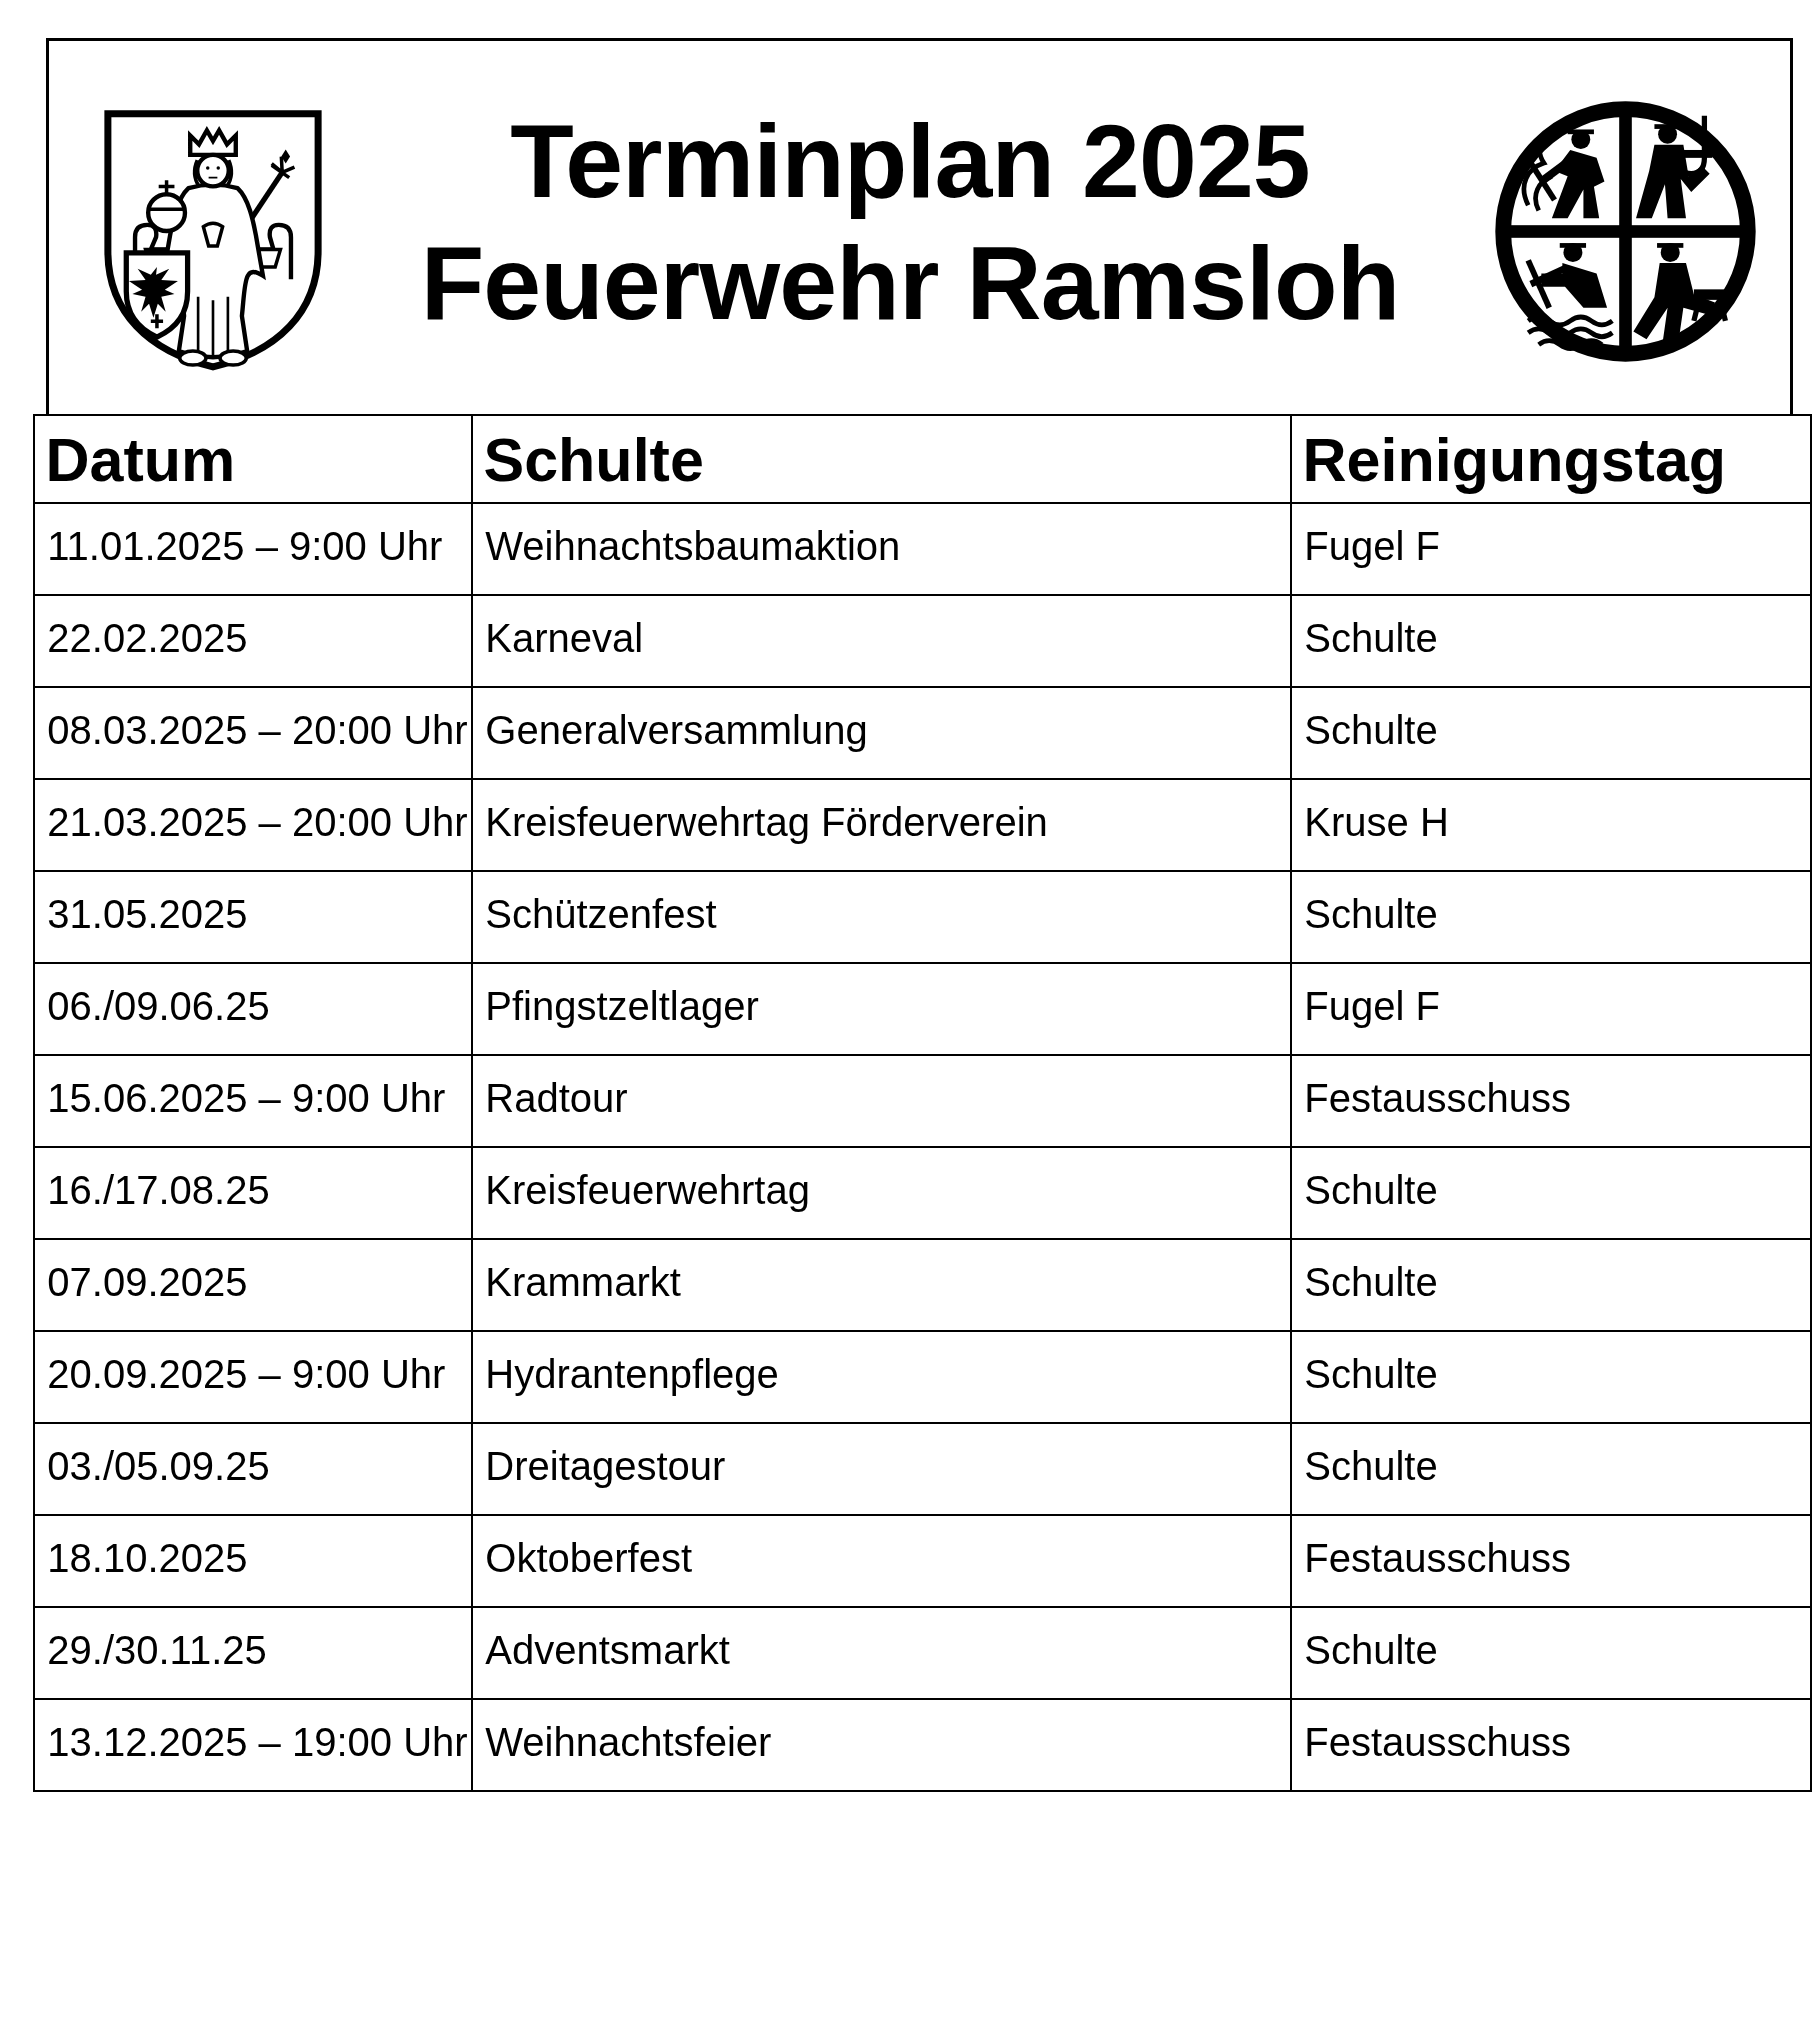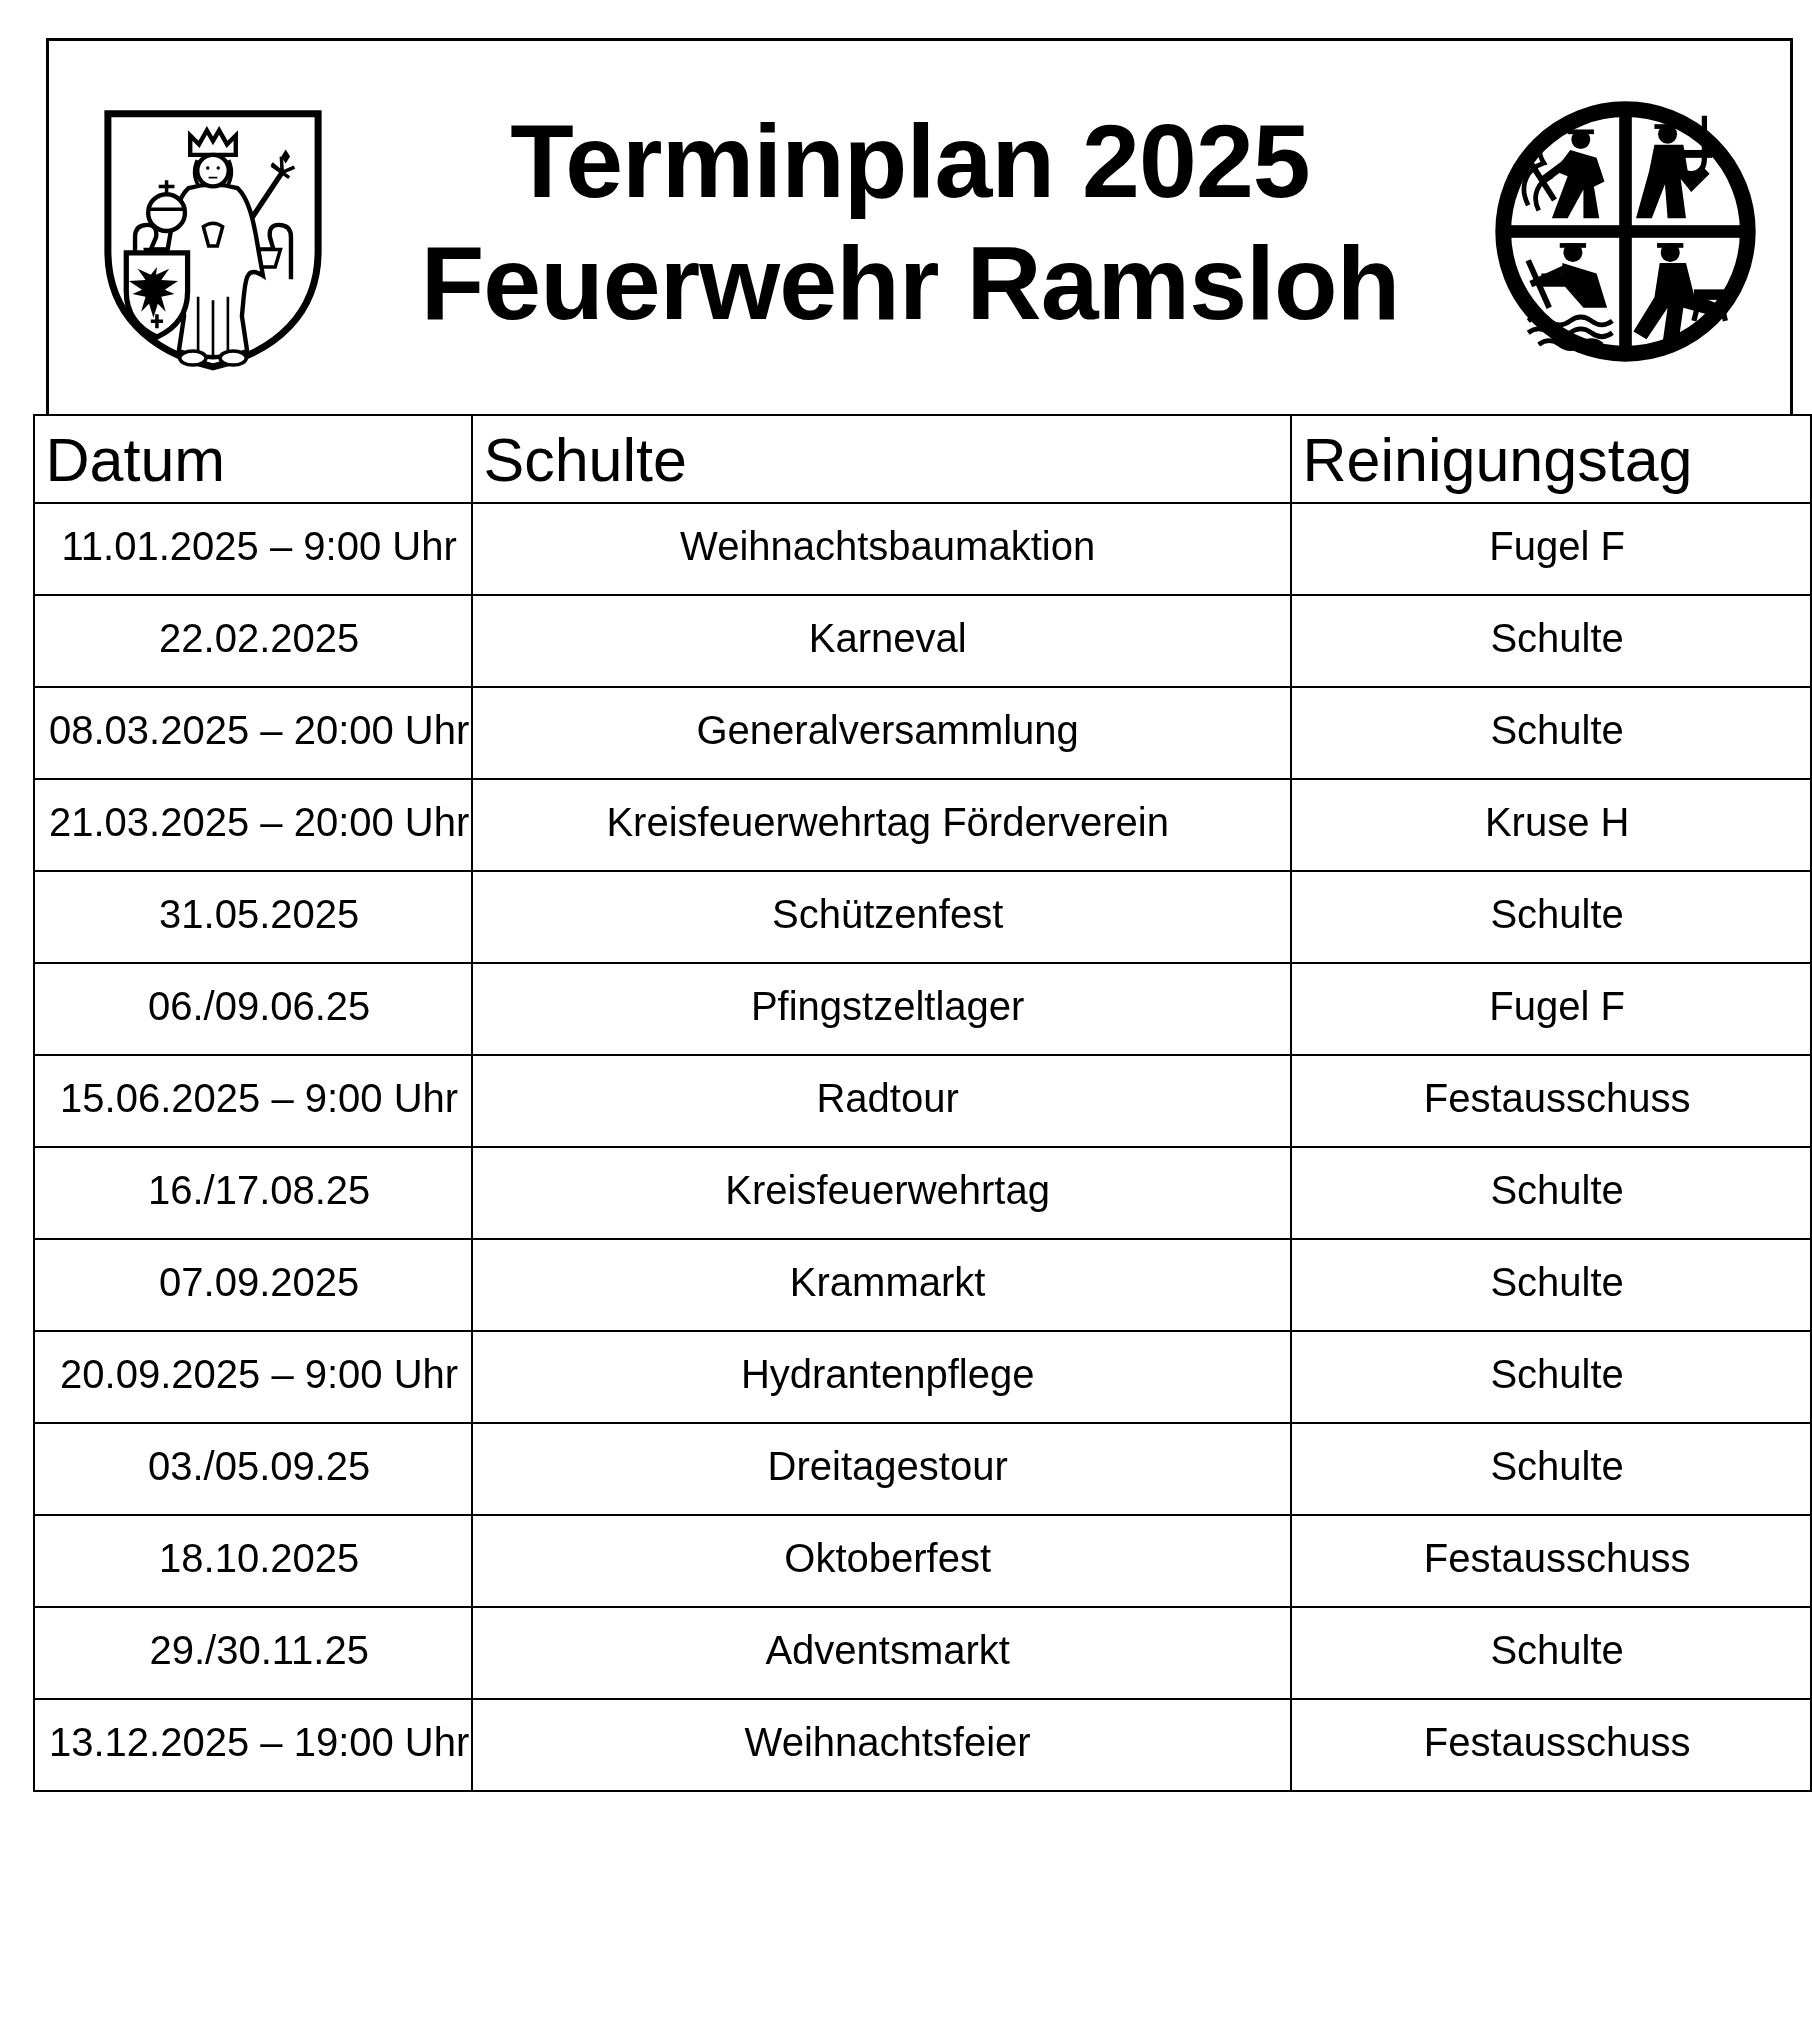--- a/index.html
+++ b/index.html
@@ -30,27 +30,26 @@
   table.schedule col.c1{width:438px;}
   table.schedule col.c2{width:819px;}
   table.schedule col.c3{width:520px;}
   table.schedule th, table.schedule td{
     border:2.6px solid #000;
     vertical-align:bottom;text-align:left;
     box-sizing:border-box;overflow:hidden;white-space:nowrap;
     background:#fff;
   }
   table.schedule th{
-    height:88px;font-size:61px;font-weight:normal;
+    height:88px;font-size:61px;font-weight:bold;
     padding:0 0 7px 10.5px;
   }
   table.schedule td{
     height:92px;font-size:40px;font-weight:normal;
     padding:0 0 24.6px 12.3px;
-    text-align:center;
   }
 </style>
 </head>
 <body>
 
 <div class="header-box">
 
   <svg class="coat-svg" viewBox="0 0 258 307" xmlns="http://www.w3.org/2000/svg">
     <path d="M9,11 H249 V168 C249,238 202,283 129,300 C56,283 9,238 9,168 Z" fill="#fff" stroke="#000" stroke-width="8"></path>
 

